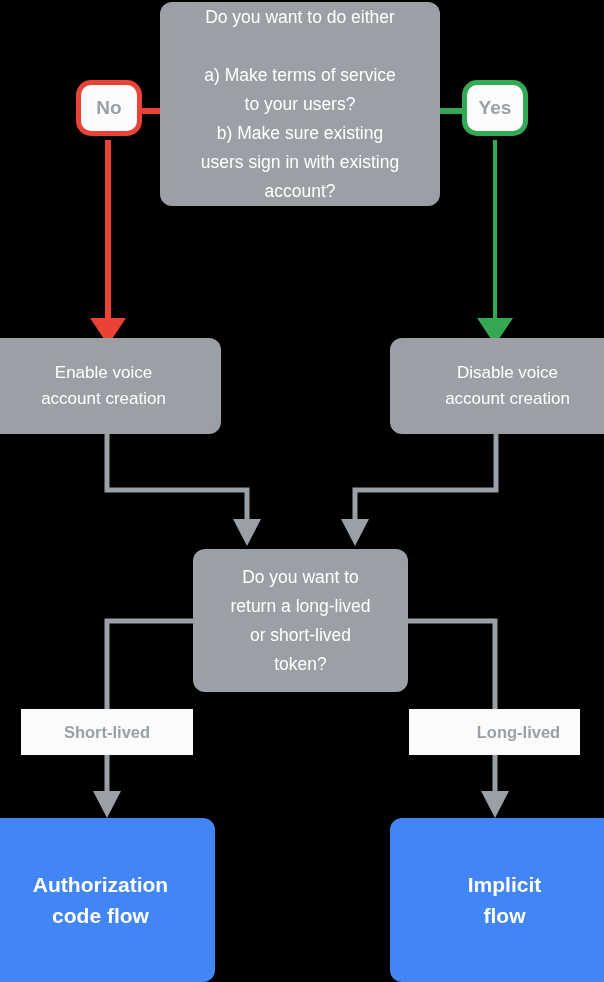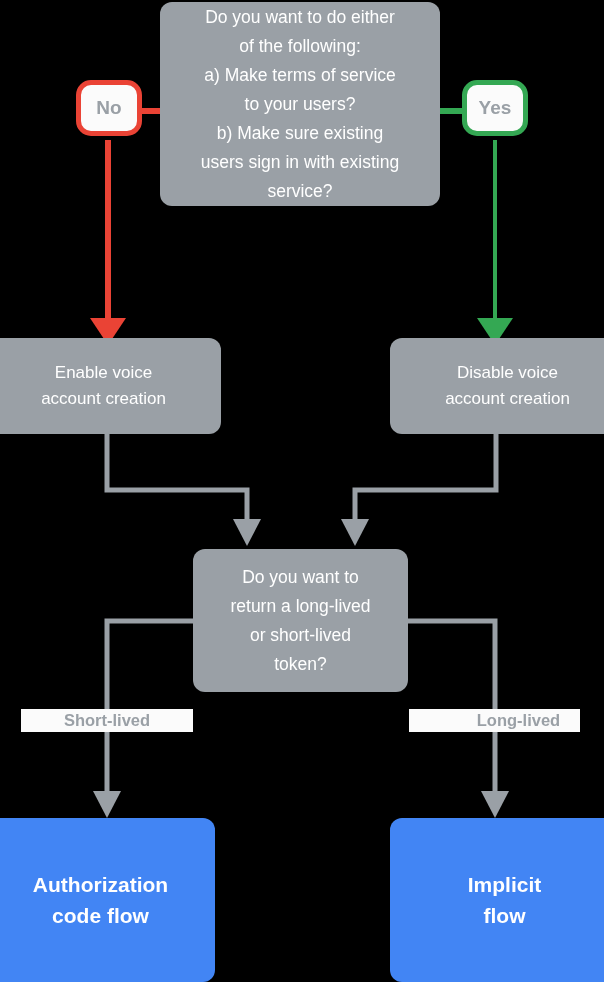--- a/index.html
+++ b/index.html
@@ -106,21 +106,21 @@
     top: 80px;
     border: 5px solid #34a853;
   }
 
   
   .edge-label {
     background: #fbfbfb;
     color: #9aa0a6;
     font-size: 16.5px;
     font-weight: bold;
-    height: 23px;
+    height: 46px;
   }
   .lbl-short {
     left: 21px;
     top: 709px;
     width: 172px;
   }
   .lbl-long {
     left: 409px;
     top: 709px;
     width: 171px;
@@ -193,26 +193,26 @@
 
     <g>
       <path d="M408 621 H495 V795" stroke="#9aa0a6" stroke-width="5" fill="none"></path>
       <polygon points="481,791 509,791 495,818" fill="#9aa0a6"></polygon>
     </g>
   </svg>
 
   <div class="node gray-box q-top">
     <span>
       <span>Do you want to do either</span><br>
-      <span>of the following:</span><br>
+      <br>
       <span>a) Make terms of service</span><br>
       <span>to your users?</span><br>
       <span>b) Make sure existing</span><br>
       <span>users sign in with existing</span><br>
-      <span>service?</span>
+      <span>account?</span>
     </span>
   </div>
 
   <div class="node pill pill-no">
     <span>No</span>
   </div>
 
   <div class="node pill pill-yes">
     <span>Yes</span>
   </div>

